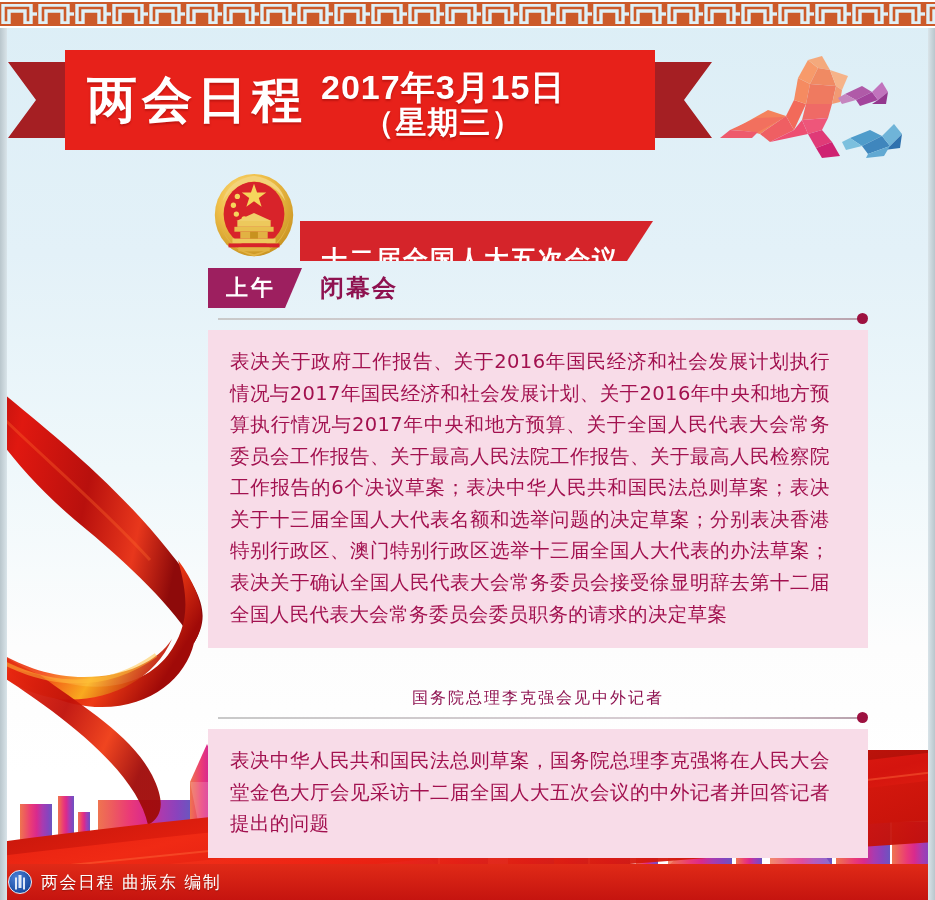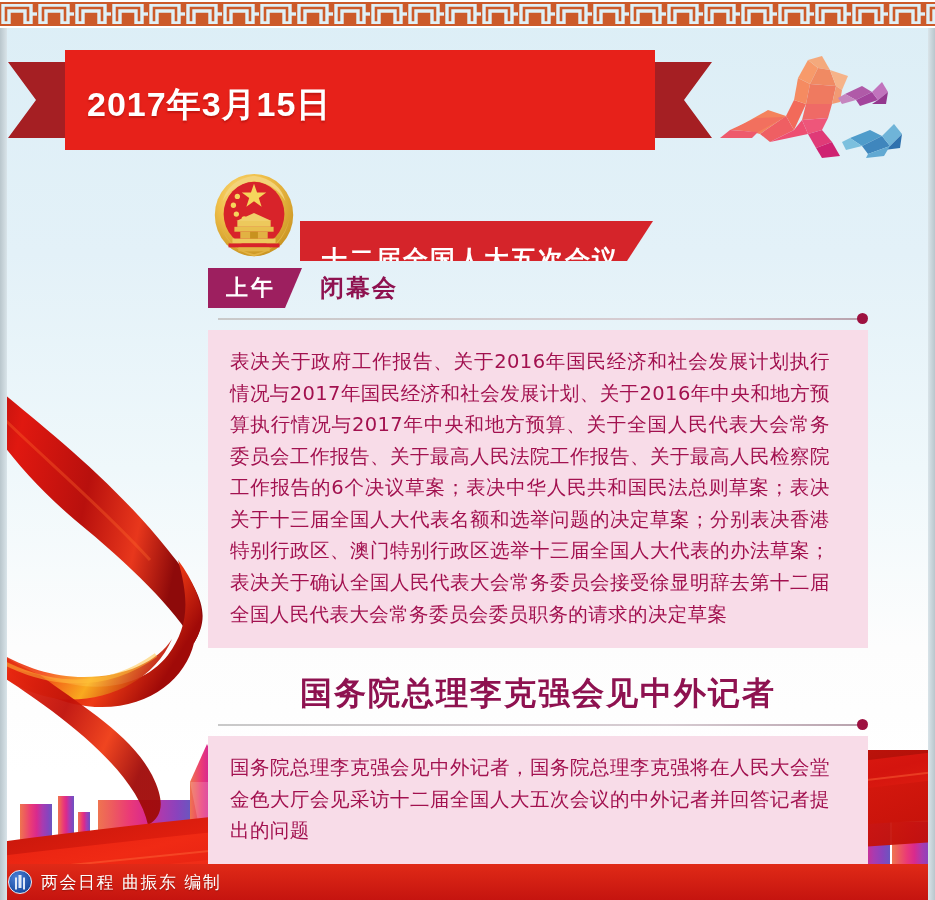--- a/index.html
+++ b/index.html
@@ -74,22 +74,22 @@
     background:linear-gradient(90deg,#c9c9c9,#d7ccd2 70%,#b9a3ae);}
   .rule .dot{position:absolute;right:0;top:1px;width:11px;height:11px;border-radius:50%;background:#9d1140;}
 
   .panel{
     background:#f8dce8;padding:16px 38px 18px 22px;
     color:#a2114f;font-size:19.5px;line-height:1.62;letter-spacing:.4px;text-align:justify;
     font-family:"DejaVu Sans","Liberation Sans",sans-serif;
   }
 
   .sub-head{
-    text-align:center;color:#8e1250;font-size:32px;font-weight:700;letter-spacing:2px;
-    margin:24px 0 2px 0;font-family:"DejaVu Sans","Liberation Sans",sans-serif;
+    text-align:center;color:#8e1250;font-size:16px;font-weight:400;letter-spacing:2px;
+    margin:40px 0 2px 0;font-family:"DejaVu Sans","Liberation Sans",sans-serif;
   }
 
   
   .silk{position:absolute;left:-20px;top:355px;width:265px;height:470px;z-index:12;}
 
   
   .skyline{position:absolute;left:0;bottom:34px;width:935px;height:140px;z-index:8;}
   .bottom-sweep{position:absolute;left:0;bottom:0;width:935px;height:150px;z-index:14;}
 
   
@@ -165,22 +165,24 @@
       <polygon points="200,108 212,96 210,110 194,112" fill="#2f72ae"></polygon>
       <polygon points="178,116 200,108 194,118 176,120" fill="#62a9d2"></polygon>
     </g>
   </svg>
 
   <div class="ribbon">
     <div class="tail left"></div>
     <div class="tail right"></div>
     <div class="body"></div>
     <div class="inner">
+      <div class="rib-title">两会日程</div>
       <div class="rib-date">
         <div class="d1">2017年3月15日</div>
+        <div class="d2">（星期三）</div>
       </div>
     </div>
   </div>
 
   <svg class="emblem" viewBox="0 0 100 100">
     <defs>
       <radialGradient id="gold" cx="40%" cy="32%" r="72%">
         <stop offset="0%" stop-color="#ffe89a"></stop>
           <stop offset="48%" stop-color="#f0c04a"></stop>
         <stop offset="100%" stop-color="#c8921f"></stop>
@@ -256,21 +258,21 @@
 
     <div class="panel">表决关于政府工作报告、关于2016年国民经济和社会发展计划执行情况与2017年国民经济和社会发展计划、关于2016年中央和地方预算执行情况与2017年中央和地方预算、关于全国人民代表大会常务委员会工作报告、关于最高人民法院工作报告、关于最高人民检察院工作报告的6个决议草案；表决中华人民共和国民法总则草案；表决关于十三届全国人大代表名额和选举问题的决定草案；分别表决香港特别行政区、澳门特别行政区选举十三届全国人大代表的办法草案；表决关于确认全国人民代表大会常务委员会接受徐显明辞去第十二届全国人民代表大会常务委员会委员职务的请求的决定草案</div>
 
     <div class="sub-head">国务院总理李克强会见中外记者</div>
 
     <div class="rule">
       <div class="line"></div>
       <div class="dot"></div>
     </div>
 
-    <div class="panel">国务院总理李克强会见中外记者，国务院总理李克强将在人民大会堂金色大厅会见采访十二届全国人大五次会议的中外记者并回答记者提出的问题</div>
+    <div class="panel">表决中华人民共和国民法总则草案，国务院总理李克强将在人民大会堂金色大厅会见采访十二届全国人大五次会议的中外记者并回答记者提出的问题</div>
   </div>
 
   <svg class="skyline" viewBox="0 0 935 140" preserveAspectRatio="none">
     <defs>
       <linearGradient id="sky" x1="0" y1="0" x2="1" y2="0">
         <stop offset="0%" stop-color="#ef7450"></stop>
           <stop offset="16%" stop-color="#ed5a5f"></stop>
         <stop offset="34%" stop-color="#ea3a77"></stop>
           <stop offset="52%" stop-color="#d92a8d"></stop>
         <stop offset="70%" stop-color="#a93bb0"></stop>

